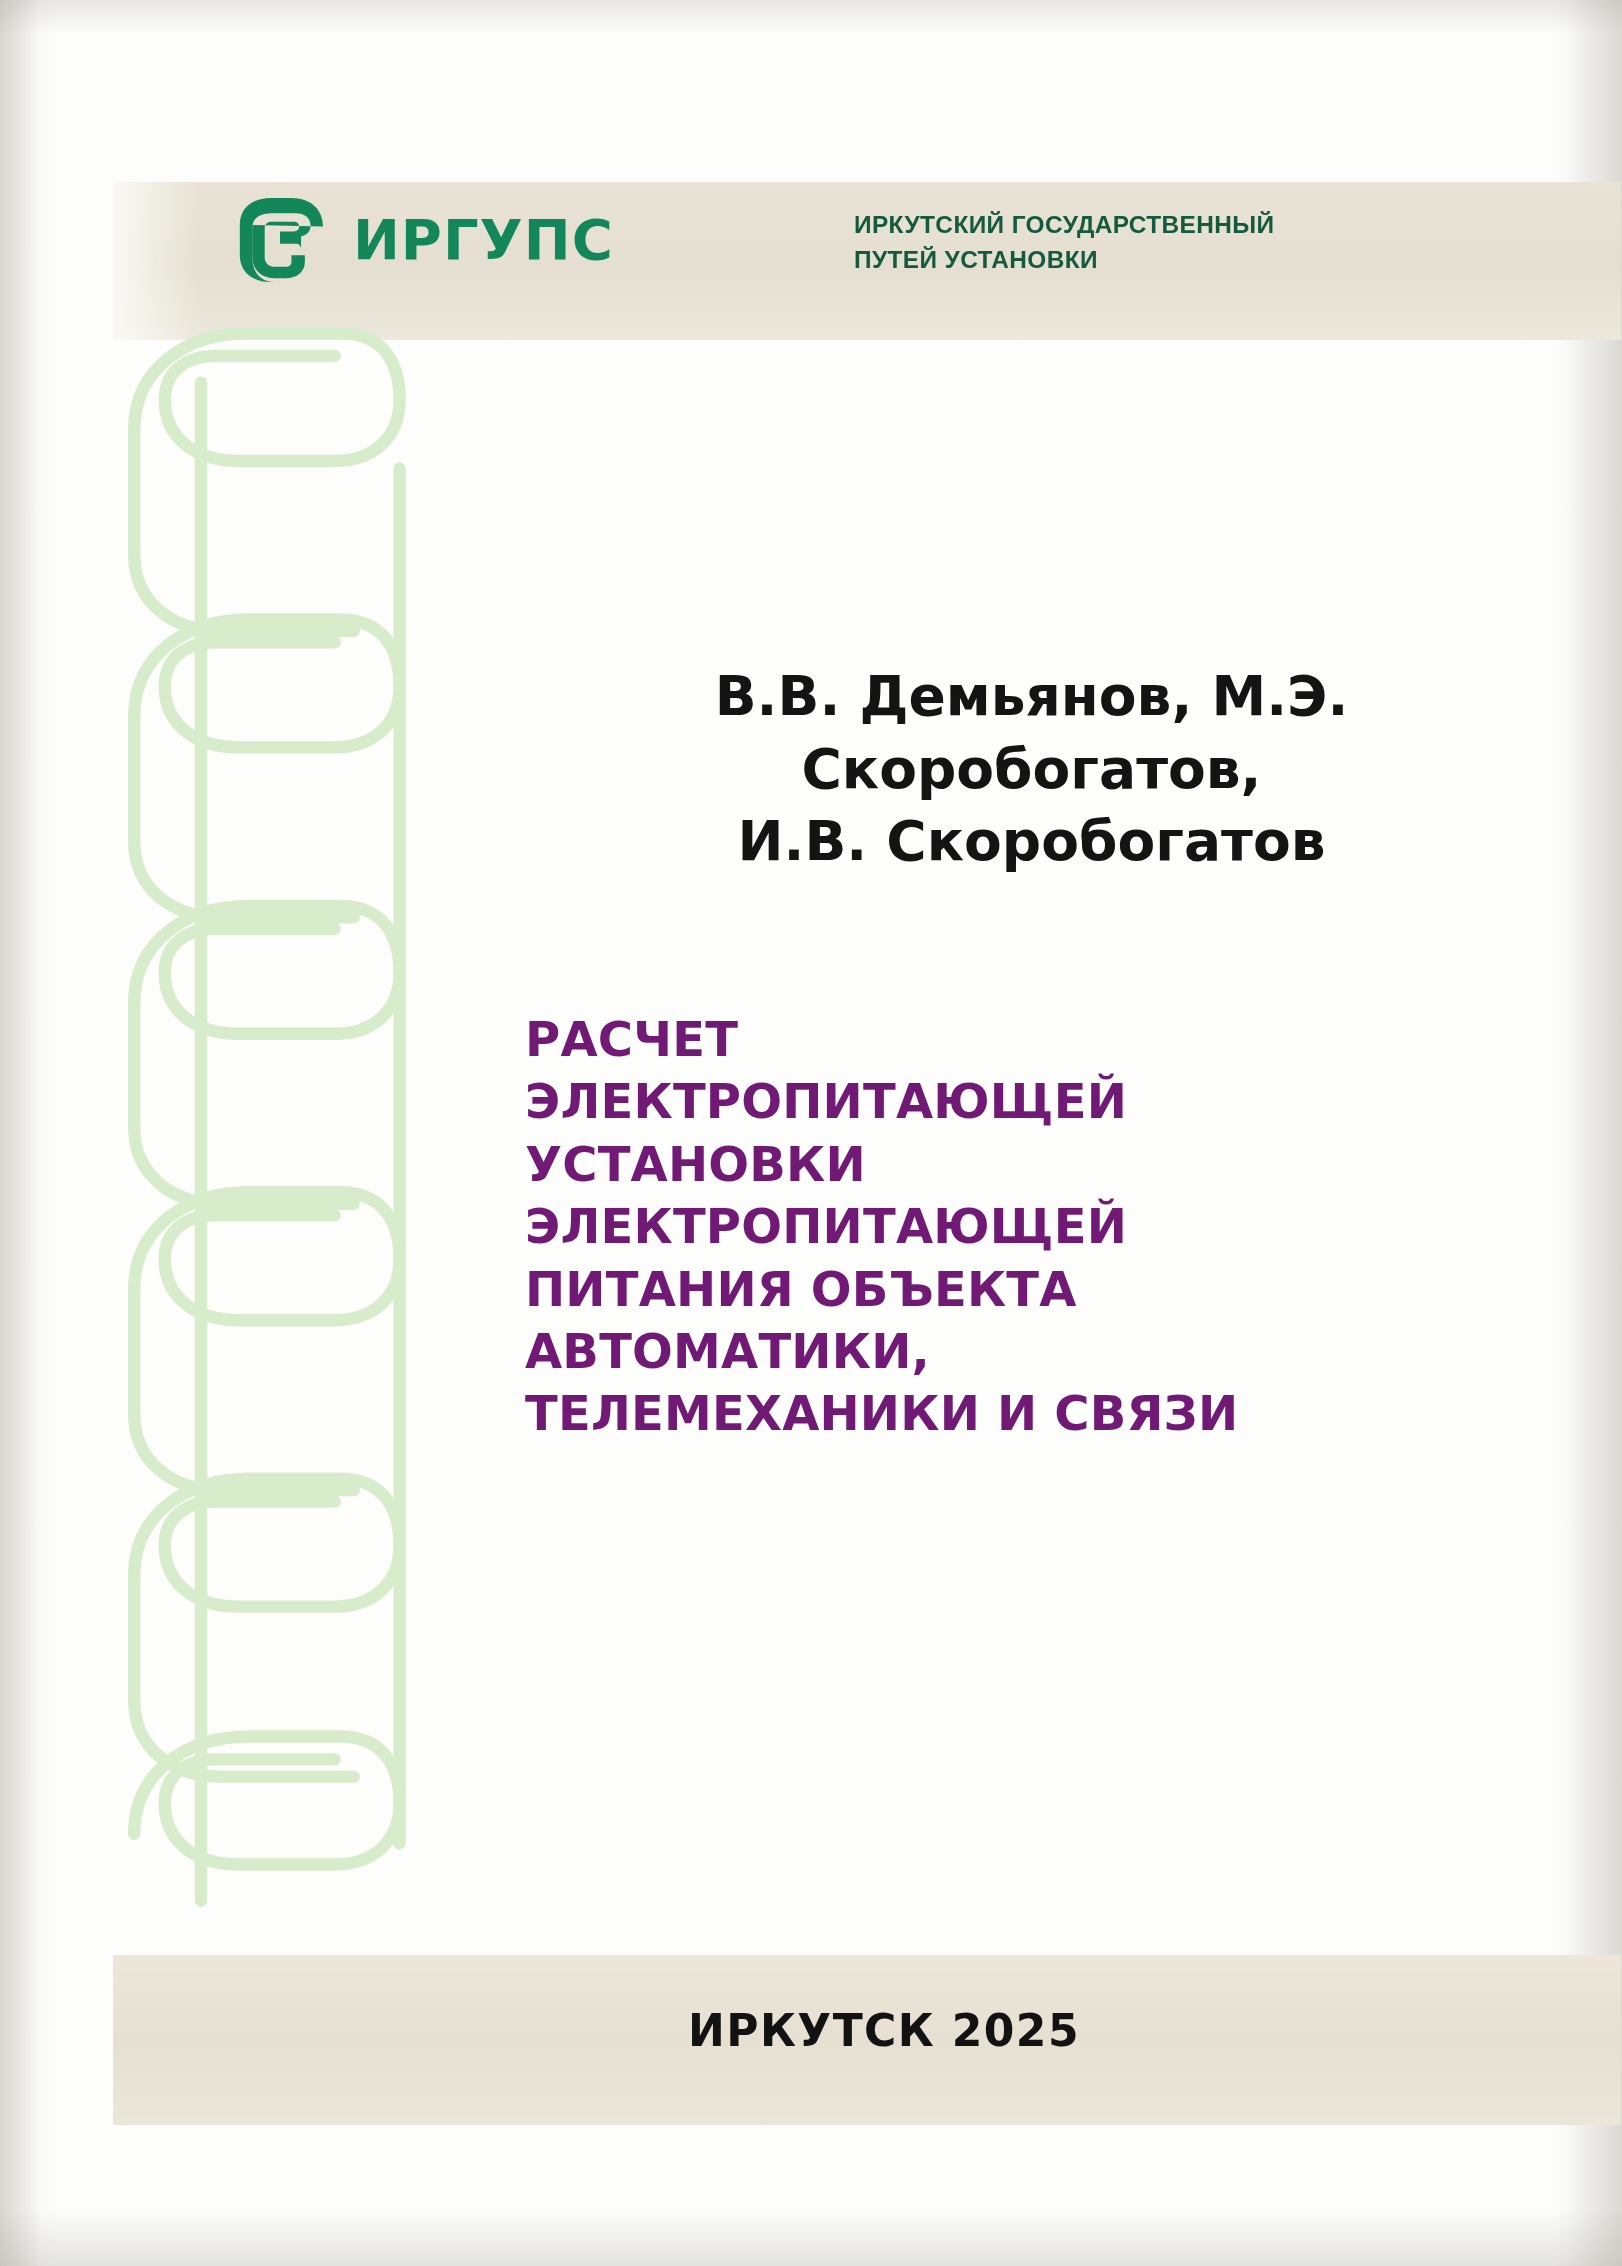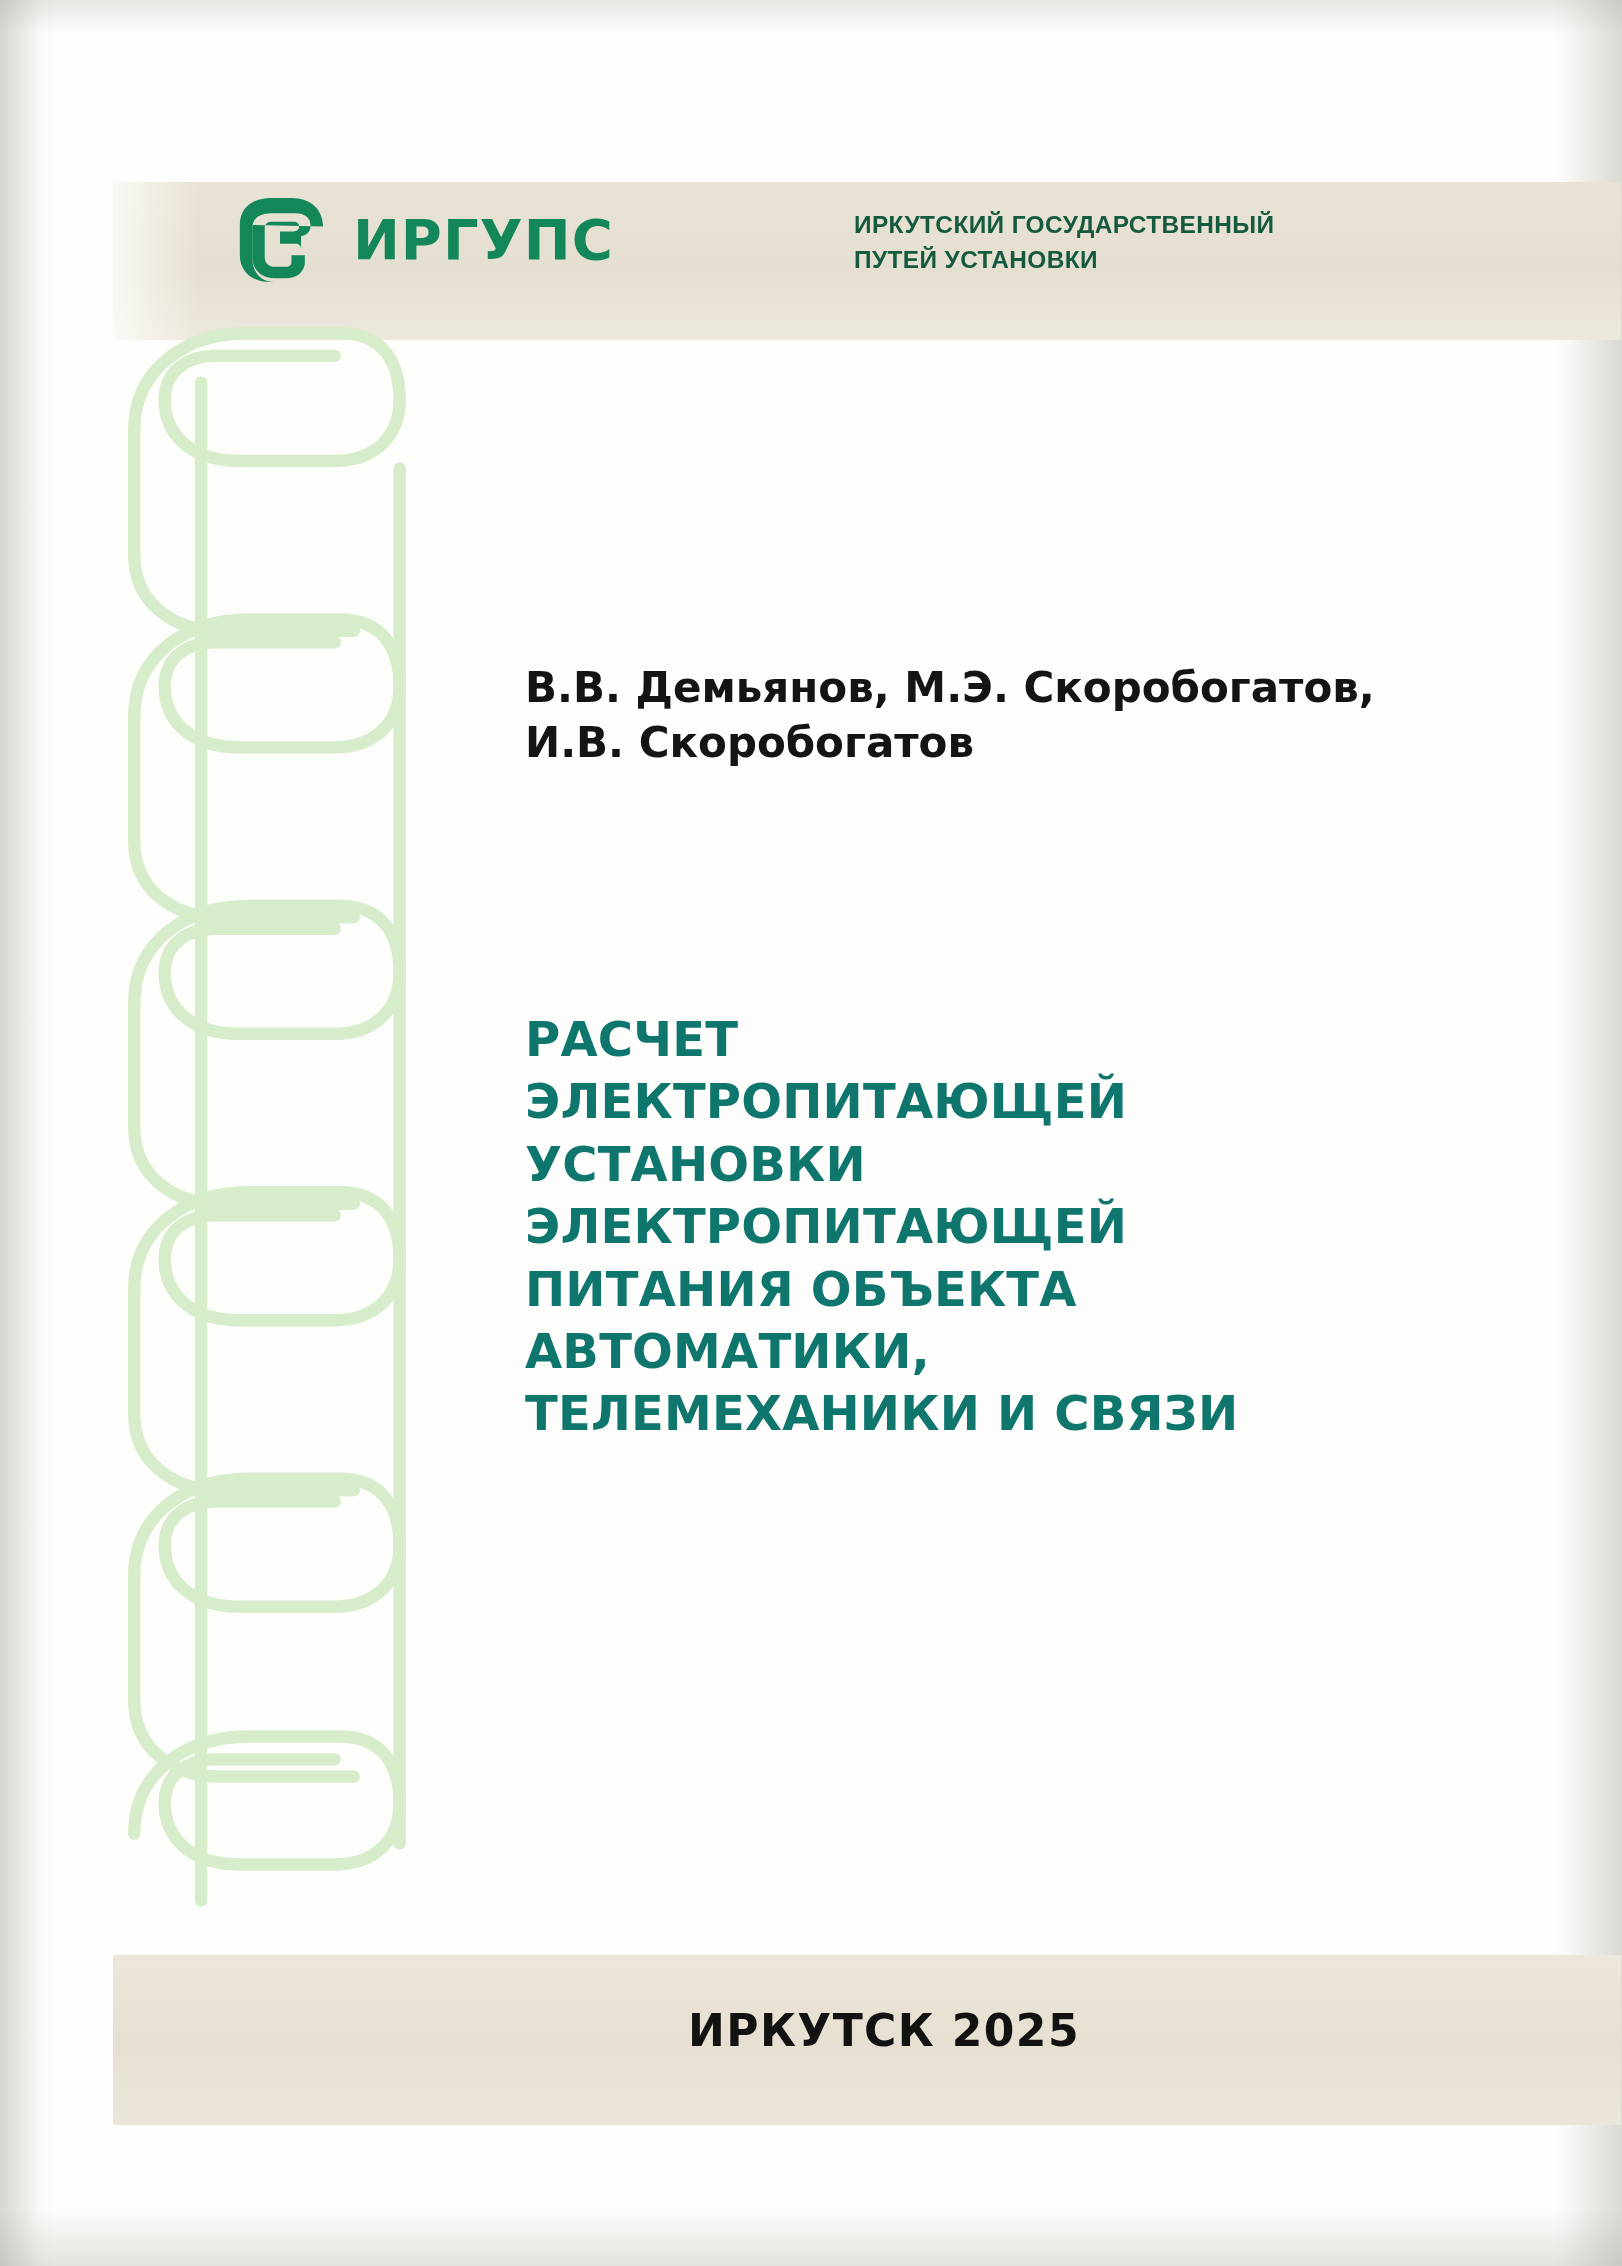--- a/index.html
+++ b/index.html
@@ -126,36 +126,37 @@
     letter-spacing: 0.4px;
     font-family: Liberation Sans, sans-serif;
   }
 
   
   .authors {
     position: absolute;
     left: 525px;
     top: 660px;
     width: 1013px;
-    font-size: 42px;
+    font-size: 55px;
     font-weight: bold;
     color: #141414;
     line-height: 1.32;
     font-family: "DejaVu Sans", sans-serif;
+    text-align: center;
   }
 
   
   .title {
     position: absolute;
     left: 525px;
     top: 1008px;
     width: 1013px;
     font-size: 48px;
     font-weight: bold;
-    color: #0f766e;
+    color: #701a75;
     line-height: 1.30;
     letter-spacing: 0.2px;
     font-family: "DejaVu Sans", sans-serif;
   }
   .title div { white-space: nowrap; }
 
   
   .city-year {
     position: absolute;
     left: 130px;

